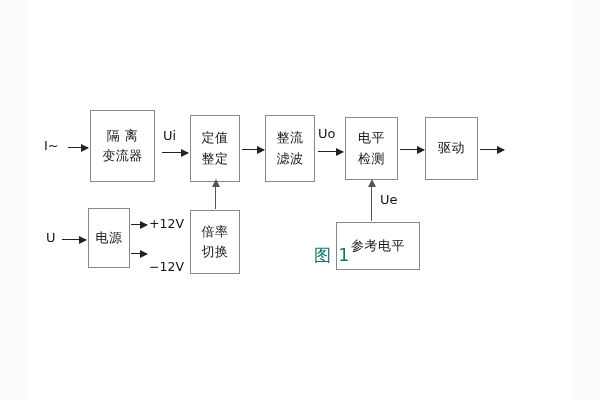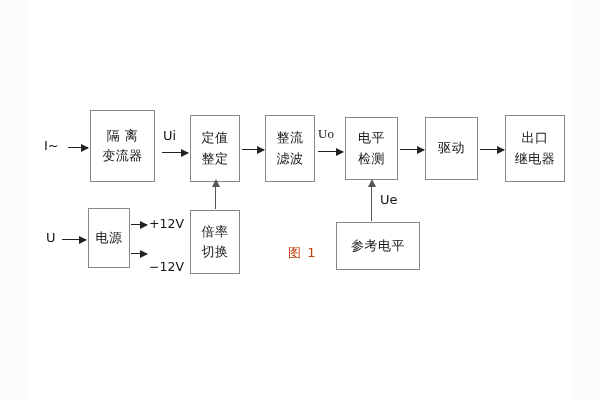--- a/index.html
+++ b/index.html
@@ -81,24 +81,25 @@
     top: -7px;
     width: 0;
     height: 0;
     border-left: 4px solid transparent;
     border-right: 4px solid transparent;
     border-bottom: 8px solid #555555;
   }
 
   .caption {
     position: absolute;
-    font-size: 13px;
+    font-size: 17px;
     letter-spacing: 1px;
-    color: #c2410c;
+    color: #0f766e;
     white-space: nowrap;
+    margin-left: 26px;
   }
 </style>
 </head>
 <body>
 
 <div id="canvas">
 
   <div class="edge-band left"></div>
   <div class="edge-band right"></div>
 
@@ -118,40 +119,36 @@
     <span class="line">整定</span>
   </div>
 
   <div class="arrow-h" style="left:242px; top:149px; width:22px;"></div>
 
   <div class="box" style="left:265px; top:115px; width:50px; height:67px;">
     <span class="line">整流</span>
     <span class="line">滤波</span>
   </div>
 
-  <div class="label" style="left:318px; top:126px;font-family:Liberation Serif, serif;">Uo</div>
+  <div class="label" style="left:318px; top:126px;">Uo</div>
   <div class="arrow-h" style="left:318px; top:151px; width:25px;"></div>
 
   <div class="box" style="left:345px; top:117px; width:53px; height:63px;">
     <span class="line">电平</span>
     <span class="line">检测</span>
   </div>
 
   <div class="arrow-h" style="left:400px; top:149px; width:24px;"></div>
 
   <div class="box" style="left:425px; top:117px; width:53px; height:63px;">
     <span class="line">驱动</span>
   </div>
 
   <div class="arrow-h" style="left:480px; top:149px; width:24px;"></div>
 
-  <div class="box" style="left:505px; top:115px; width:60px; height:67px;">
-    <span class="line">出口</span>
-    <span class="line">继电器</span>
-  </div>
 
   <div class="label" style="left:46px; top:230px;">U</div>
   <div class="arrow-h" style="left:62px; top:239px; width:24px;"></div>
 
   <div class="box" style="left:88px; top:208px; width:42px; height:60px;">
     <span class="line">电源</span>
   </div>
 
   <div class="arrow-h" style="left:131px; top:224px; width:16px;"></div>
   <div class="label small" style="left:149px; top:216px;">+12V</div>

